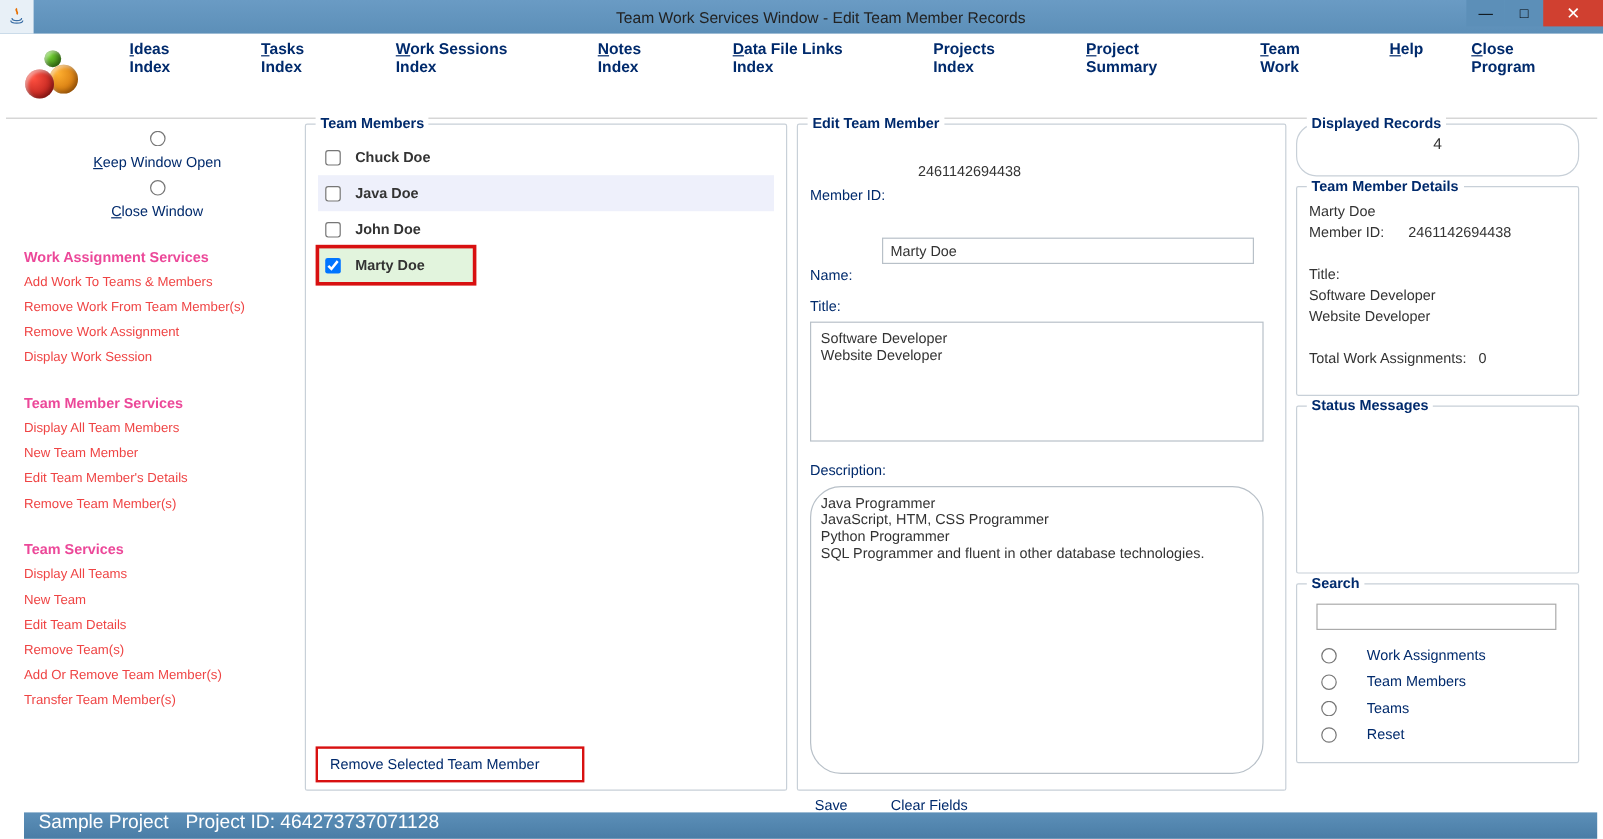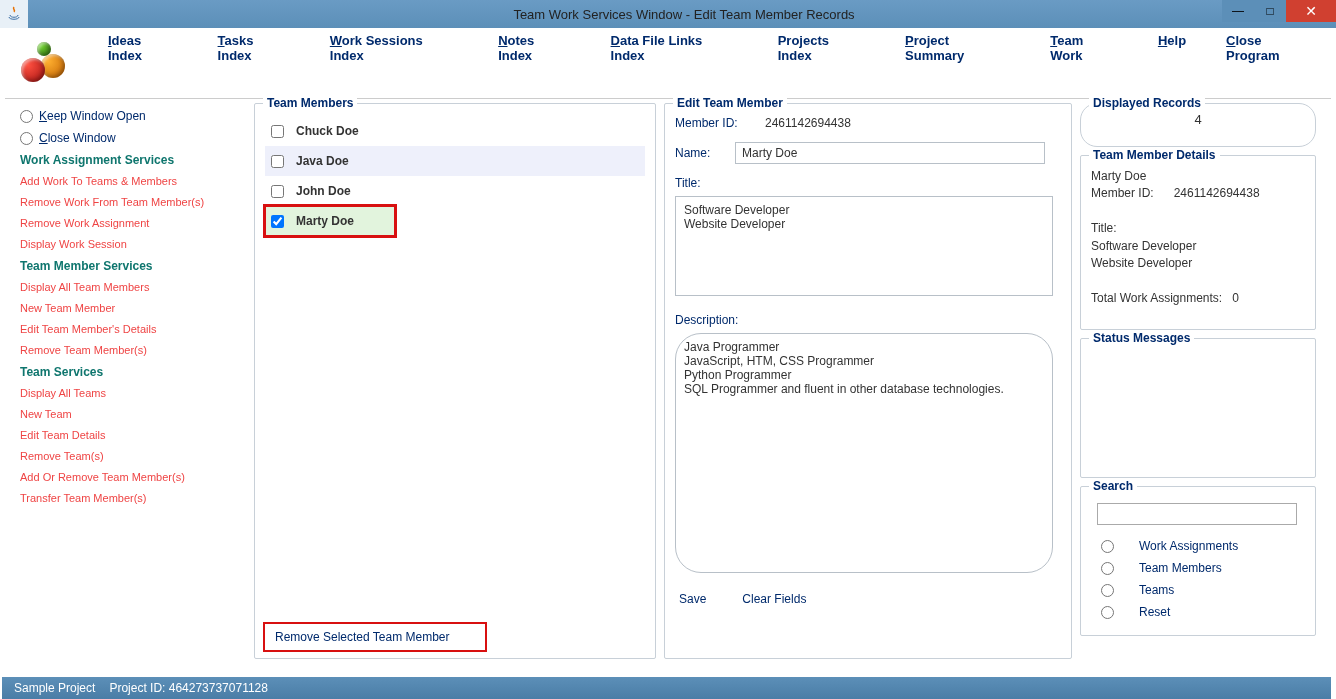--- a/index.html
+++ b/index.html
@@ -25,66 +25,66 @@
 .menu-items { display: flex; gap: 40px; }
 .menu-item { color: #002a6c; font-size: 13px; font-weight: bold; cursor: pointer; }
 .menu-item .u { text-decoration: underline; }
 
 
 .main { display: flex; height: 572px; padding: 4px 6px 0 6px; gap: 8px; }
 .col { display: flex; flex-direction: column; }
 
 
 .sidebar { width: 240px; padding: 6px 4px 6px 14px; }
-.radio-row { display: flex; align-items: center; gap: 6px; margin-bottom: 8px; color: #002a6c; cursor: pointer; }
+.radio-row { display: flex; align-items: center; gap: 6px; margin-bottom: 8px; color: #002a6c; cursor: pointer; flex-direction: column; }
 .radio-row input { margin: 0; }
 .radio-row .u { text-decoration: underline; }
-.section-head { color: #0f766e; font-weight: bold; margin-bottom: 8px; font-size: 12px; }
+.section-head { color: #ec4899; font-weight: bold; margin-top: 16px; margin-bottom: 8px; font-size: 12px; }
 .action-link { color: #ef4444; margin-bottom: 9px; cursor: pointer; font-size: 11px; }
 
 
 .fieldset { border: 1px solid #c8d0d8; border-radius: 2px; padding: 12px 10px 8px 10px; position: relative; margin-bottom: 8px; }
 .fieldset-title { position: absolute; top: -8px; left: 8px; background: #fff; padding: 0 4px; color: #002a6c; font-weight: bold; font-size: 12px; }
 
 
 .team-members-col { width: 402px; }
 .team-members-col .fieldset { height: 556px; display: flex; flex-direction: column; }
 .member-list { flex: 1; }
 .member-row { display: flex; align-items: center; height: 30px; padding: 0 6px; font-weight: bold; color: #333; gap: 12px; cursor: pointer; }
 .member-row.alt { background: #eef0fb; }
 .member-row.selected { background: #e2f4dd; outline: 3px solid #d81010; outline-offset: -1px; width: 130px; }
 .member-row input { margin: 0; width: 13px; height: 13px;}
 .remove-btn { color: #002a6c; padding: 6px 10px; cursor: pointer; outline: 2px solid #d81010; display: inline-block; width: 220px;}
 
 
 .edit-col { width: 408px; }
 .edit-col .fieldset { height: 556px; }
 .form-row { display: flex; align-items: center; margin-bottom: 12px; gap: 12px; color: #002a6c; }
-.form-row .label { width: 78px; }
+.form-row .label { width: 78px; margin-top: 40px; }
 .form-row .value { color: #333; }
 .text-input { border: 1px solid #b8c0c8; padding: 3px 6px; background: #fff; width: 310px; height: 22px; color: #333; font-family: inherit; font-size: 12px;}
 .textarea-box { border: 1px solid #b8c0c8; background: #fff; padding: 6px 8px; color: #333; font-family: inherit; font-size: 12px; resize: none; }
 .title-box { width: 378px; height: 100px; }
 .desc-box { width: 378px; height: 240px; border-radius: 26px; }
 .field-label-above { color: #002a6c; margin-bottom: 6px; }
 .bottom-actions { display: flex; gap: 28px; margin-top: 14px; }
 .btn-link { color: #002a6c; cursor: pointer; padding: 2px 4px; }
 
 
 .right-col { width: 236px; }
 .disp-rec .fieldset { height: 44px; padding-top: 8px; border-radius: 17px;}
 .disp-count { text-align: center; color: #333; font-size: 13px; }
 .details-box textarea { width: 100%; height: 150px; border: none; resize: none; font-family: inherit; font-size: 12px; color: #333; line-height: 1.45; overflow-y: scroll; background: #fff;}
 .status-box { height: 140px; }
 .search-box .search-input { width: 200px; height: 22px; border: 1px solid #aaa; margin: 4px 0 10px 6px; }
 .search-radio { display: flex; align-items: center; gap: 25px; margin: 4px 0 8px 10px; color: #002a6c; cursor: pointer;}
 .search-radio input { margin: 0;}
 
 
-.statusbar { height: 22px; background: linear-gradient(to bottom, #5c8fb8, #4a7da6); color: #fff; display: flex; align-items: center; padding: 0 12px; gap: 14px; font-size: 12px; position: absolute; bottom: 0; left: 2px; right: 5px;}
+.statusbar { height: 22px; background: linear-gradient(to bottom, #5c8fb8, #4a7da6); color: #fff; display: flex; align-items: flex-start; padding: 0 12px; gap: 14px; font-size: 16px; position: absolute; bottom: 0; left: 20px; right: 5px;}
 </style>
 </head>
 <body>
 
 <div class="titlebar">
   <div class="icon-area">
     <svg width="16" height="16" viewBox="0 0 16 16">
         <path d="M4 9c0 3 8 3 8 0" stroke="#3a6ea5" fill="none" stroke-width="1"></path>
         <path d="M3 11c0 3 10 3 10 0" stroke="#3a6ea5" fill="none" stroke-width="1"></path>
         <path d="M8 1c-2 2 2 3 0 5" stroke="#e76f00" fill="none" stroke-width="1.5"></path>

